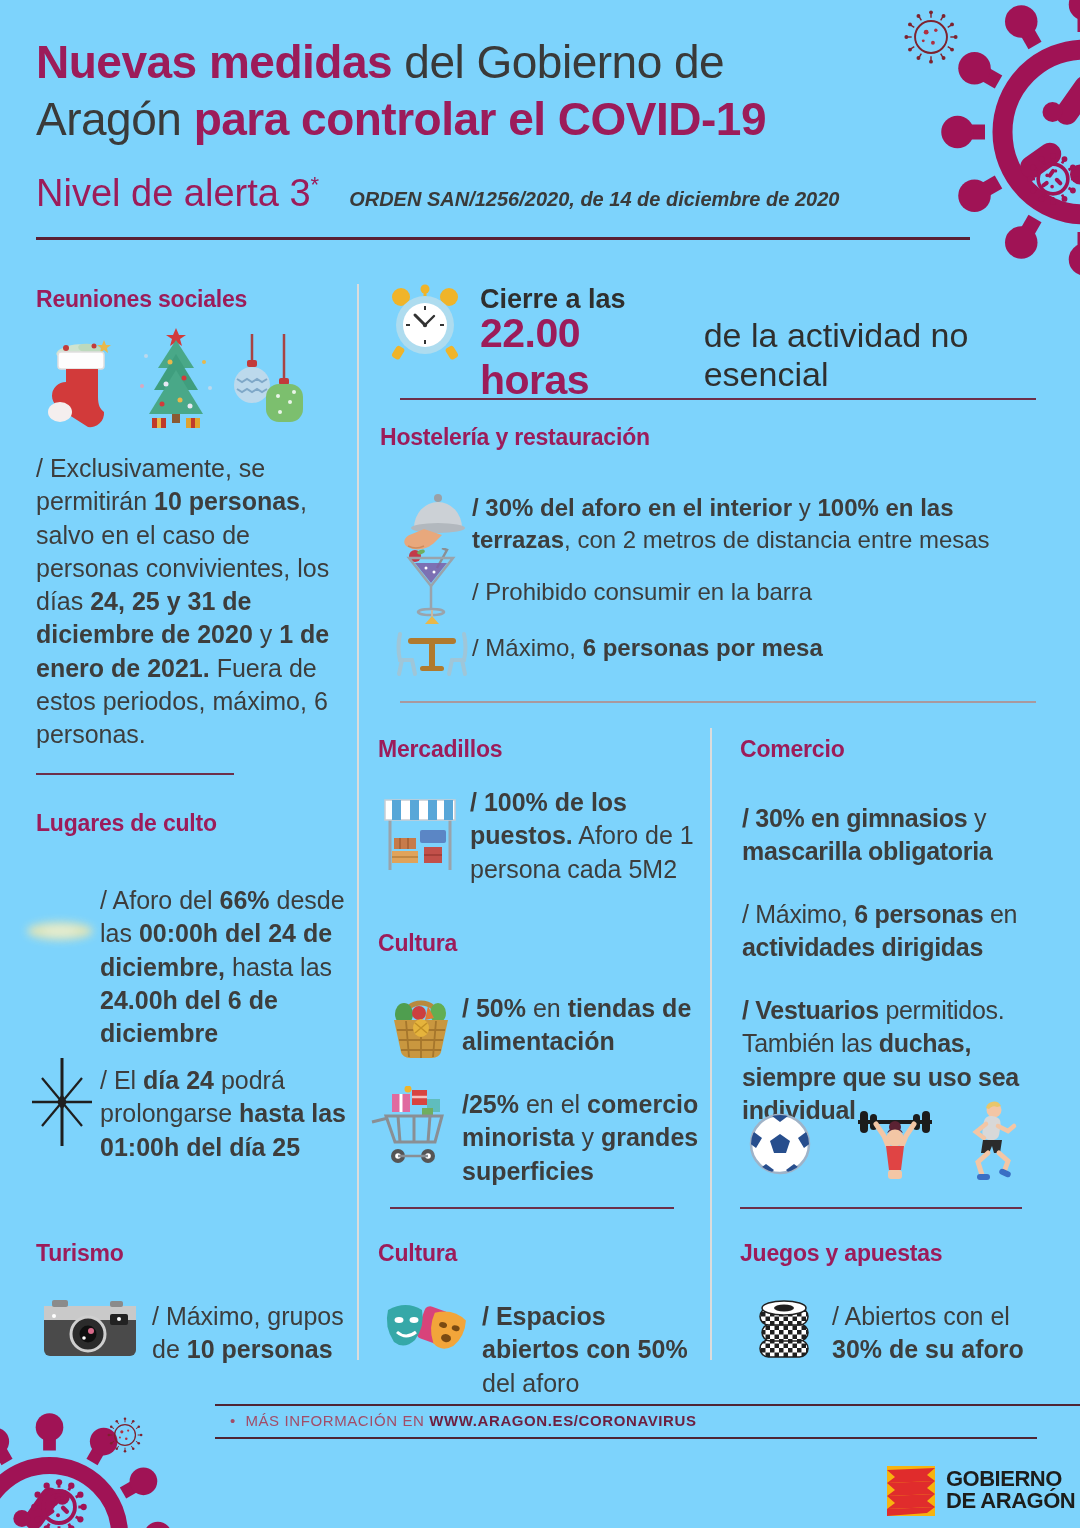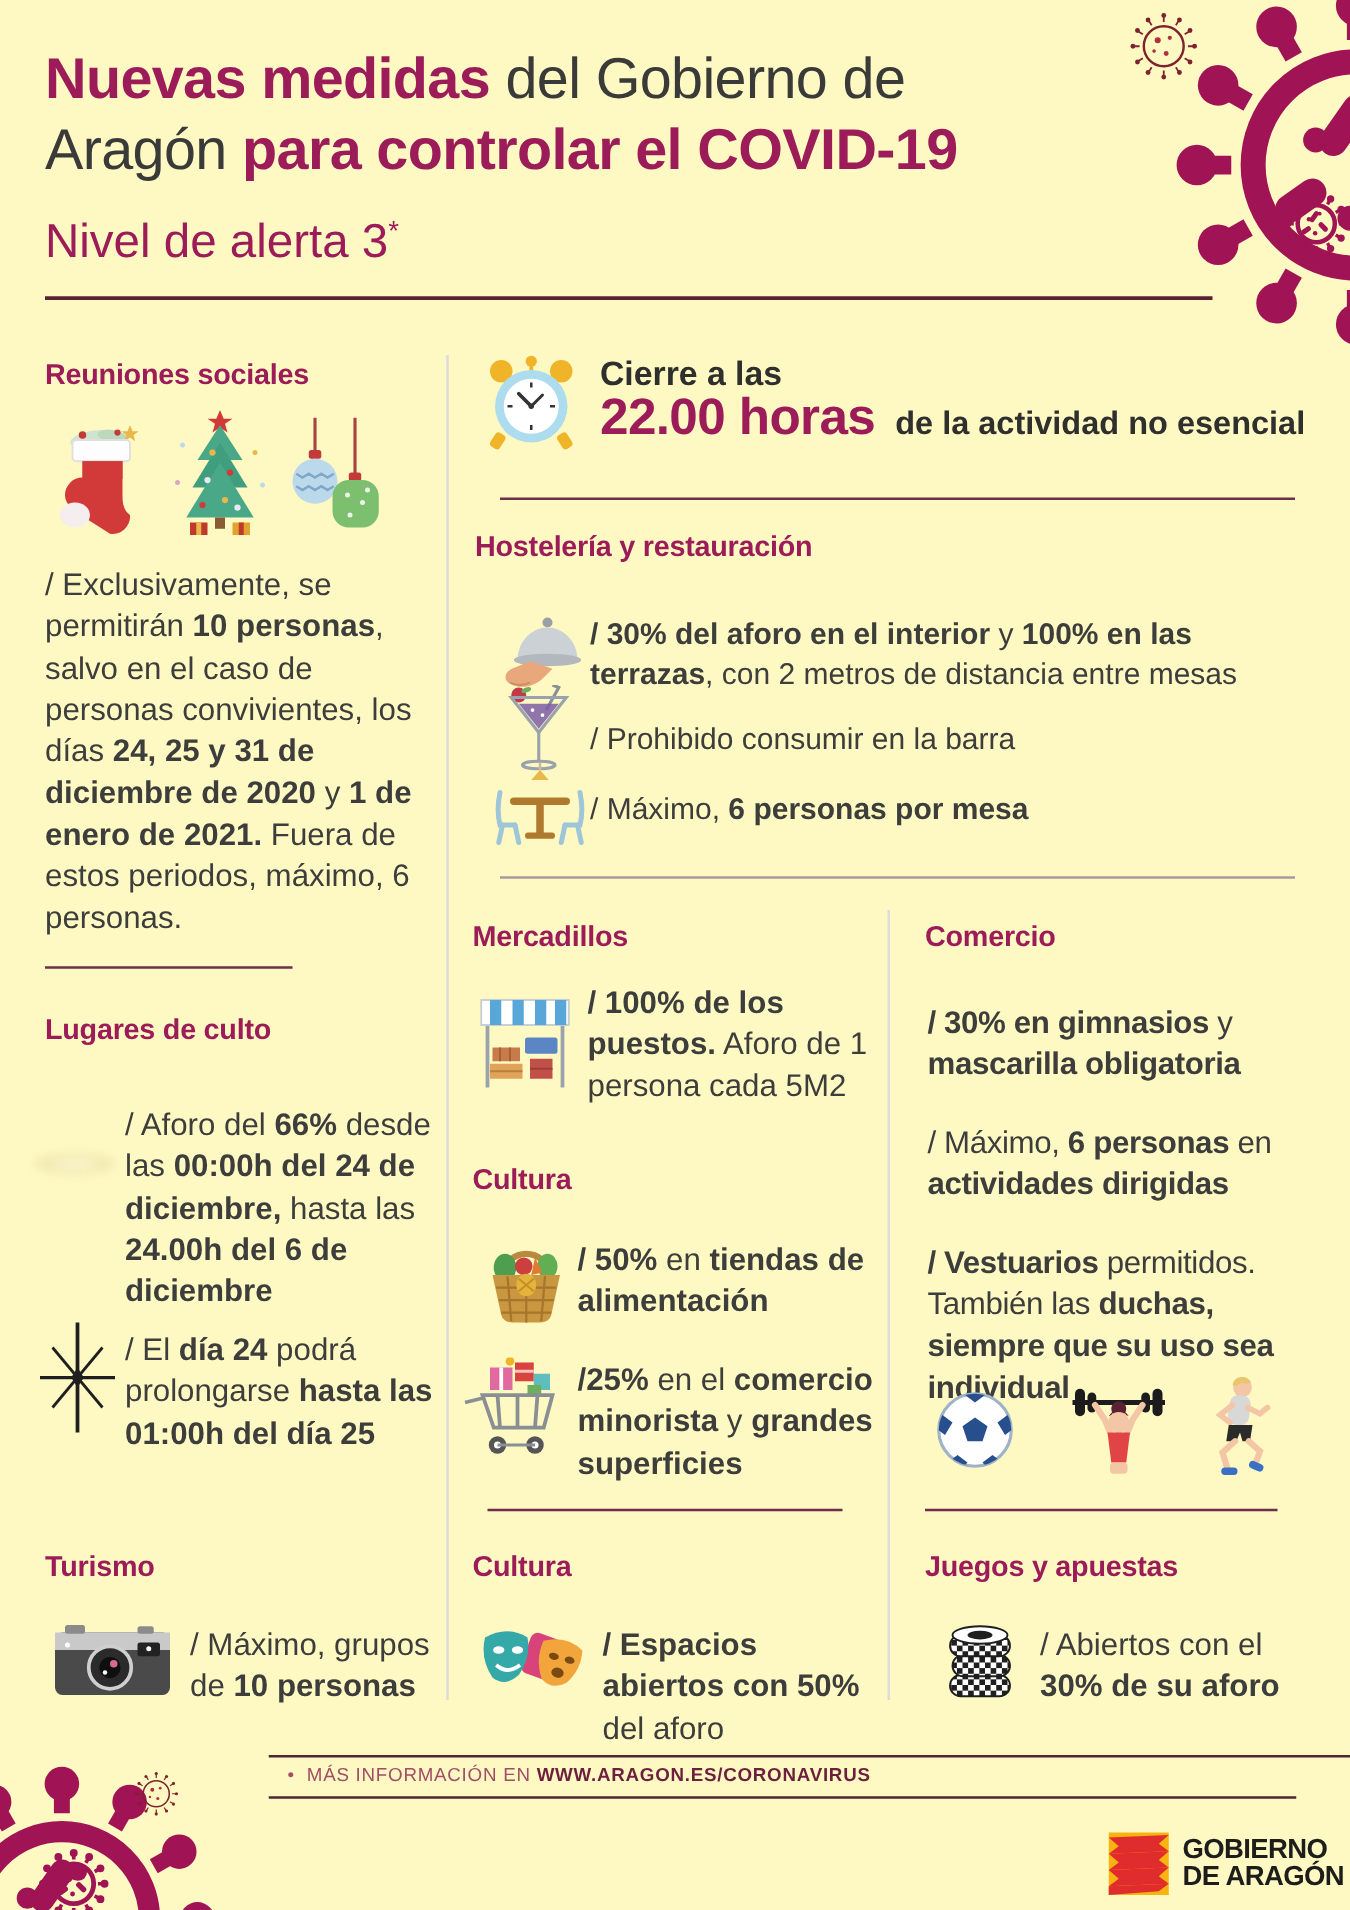--- a/index.html
+++ b/index.html
@@ -1,18 +1,18 @@
 <!DOCTYPE html>
 <html><head>
 <meta charset="utf-8">
 <style>
   html,body{margin:0;padding:0;background:#fff;}
   body{width:1080px;height:1528px;position:relative;overflow:hidden;
        font-family:"Liberation Sans",sans-serif;color:#3d3d3c;}
-  .page{position:absolute;inset:0;overflow:hidden;background:#fef9c3;}
+  .page{position:absolute;inset:0;overflow:hidden;background:#7dd3fc;}
   .abs{position:absolute;}
   h1,h2,p{margin:0;}
   .title{font-size:46px;line-height:57px;font-weight:700;color:#3a3a39;letter-spacing:-0.5px;}
   .title .accent{color:#9c1c5a;}
   .title .plain{font-weight:500;}
   .alert{font-size:38px;color:#9c1c5a;font-weight:400;}
   .alert sup{font-size:22px;}
   .order{font-size:20px;font-style:italic;font-weight:700;color:#3a3a39;}
   .h{font-size:23px;font-weight:700;color:#9c1c5a;letter-spacing:-0.2px;}
   .body{font-size:25px;line-height:1.33;color:#3d3d3c;}
@@ -21,21 +21,21 @@
   .hr{height:2px;background:#6d2f49;}
   .hr.dark{background:#5a2034;height:3px;}
   .hr.soft{background:#a9999e;}
   .hr.footer{background:#4f2433;}
   .vr{width:2px;background:#dcdcdc;}
   .icon{position:absolute;}
   .virus{color:#a01355;}
   .virus-o{color:#7e222e;}
   .cierre-lead{font-size:27px;font-weight:700;color:#2f2f2e;}
   .cierre-time{font-size:41px;font-weight:700;color:#9c1c5a;letter-spacing:-0.5px;}
-  .cierre-tail{font-size:26px;font-weight:700;color:#2f2f2e;}
+  .cierre-tail{font-size:34px;font-weight:400;color:#2f2f2e;}
   .footer-line{font-size:15px;letter-spacing:0.6px;color:#a24d68;font-weight:400;text-align:right;}
   .footer-line .url{color:#6d1f3f;font-weight:700;}
   .logo-text{font-size:22px;font-weight:700;color:#1d1d1b;line-height:1.0;letter-spacing:-0.5px;}
   .glow{filter:blur(4px);opacity:.85;}
 </style>
 </head>
 <body>
 
 <div class="page">
 
@@ -118,20 +118,21 @@
         <rect width="4.5" height="4.5" fill="#1f1f1f"></rect>
         <rect x="4.5" y="4.5" width="4.5" height="4.5" fill="#1f1f1f"></rect>
       </pattern>
     </defs>
   </svg>
 
   <h1 class="abs title" style="left:36px;top:34px;"><span class="accent">Nuevas medidas</span><span class="plain"> del Gobierno de</span><br><span class="plain">Aragón </span><span class="accent">para controlar el COVID-19</span></h1>
 
   <div class="abs" style="left:36px;top:172px;display:flex;align-items:baseline;">
     <span class="alert"><span>Nivel de alerta 3</span><sup>*</sup></span>
+    <span class="order" style="margin-left:30px;">ORDEN SAN/1256/2020, de 14 de diciembre de 2020</span>
   </div>
 
   <div class="abs hr dark" style="left:36px;top:237px;width:934px;"></div>
 
   <svg class="icon virus-o" style="left:902px;top:8px;" width="58" height="58" viewBox="0 0 120 120">
       <use href="#virusO"></use>
     </svg>
   <svg class="icon virus" style="left:935px;top:-18px;" width="300" height="300" viewBox="0 0 120 120">
       <use href="#virus"></use>
     </svg>

